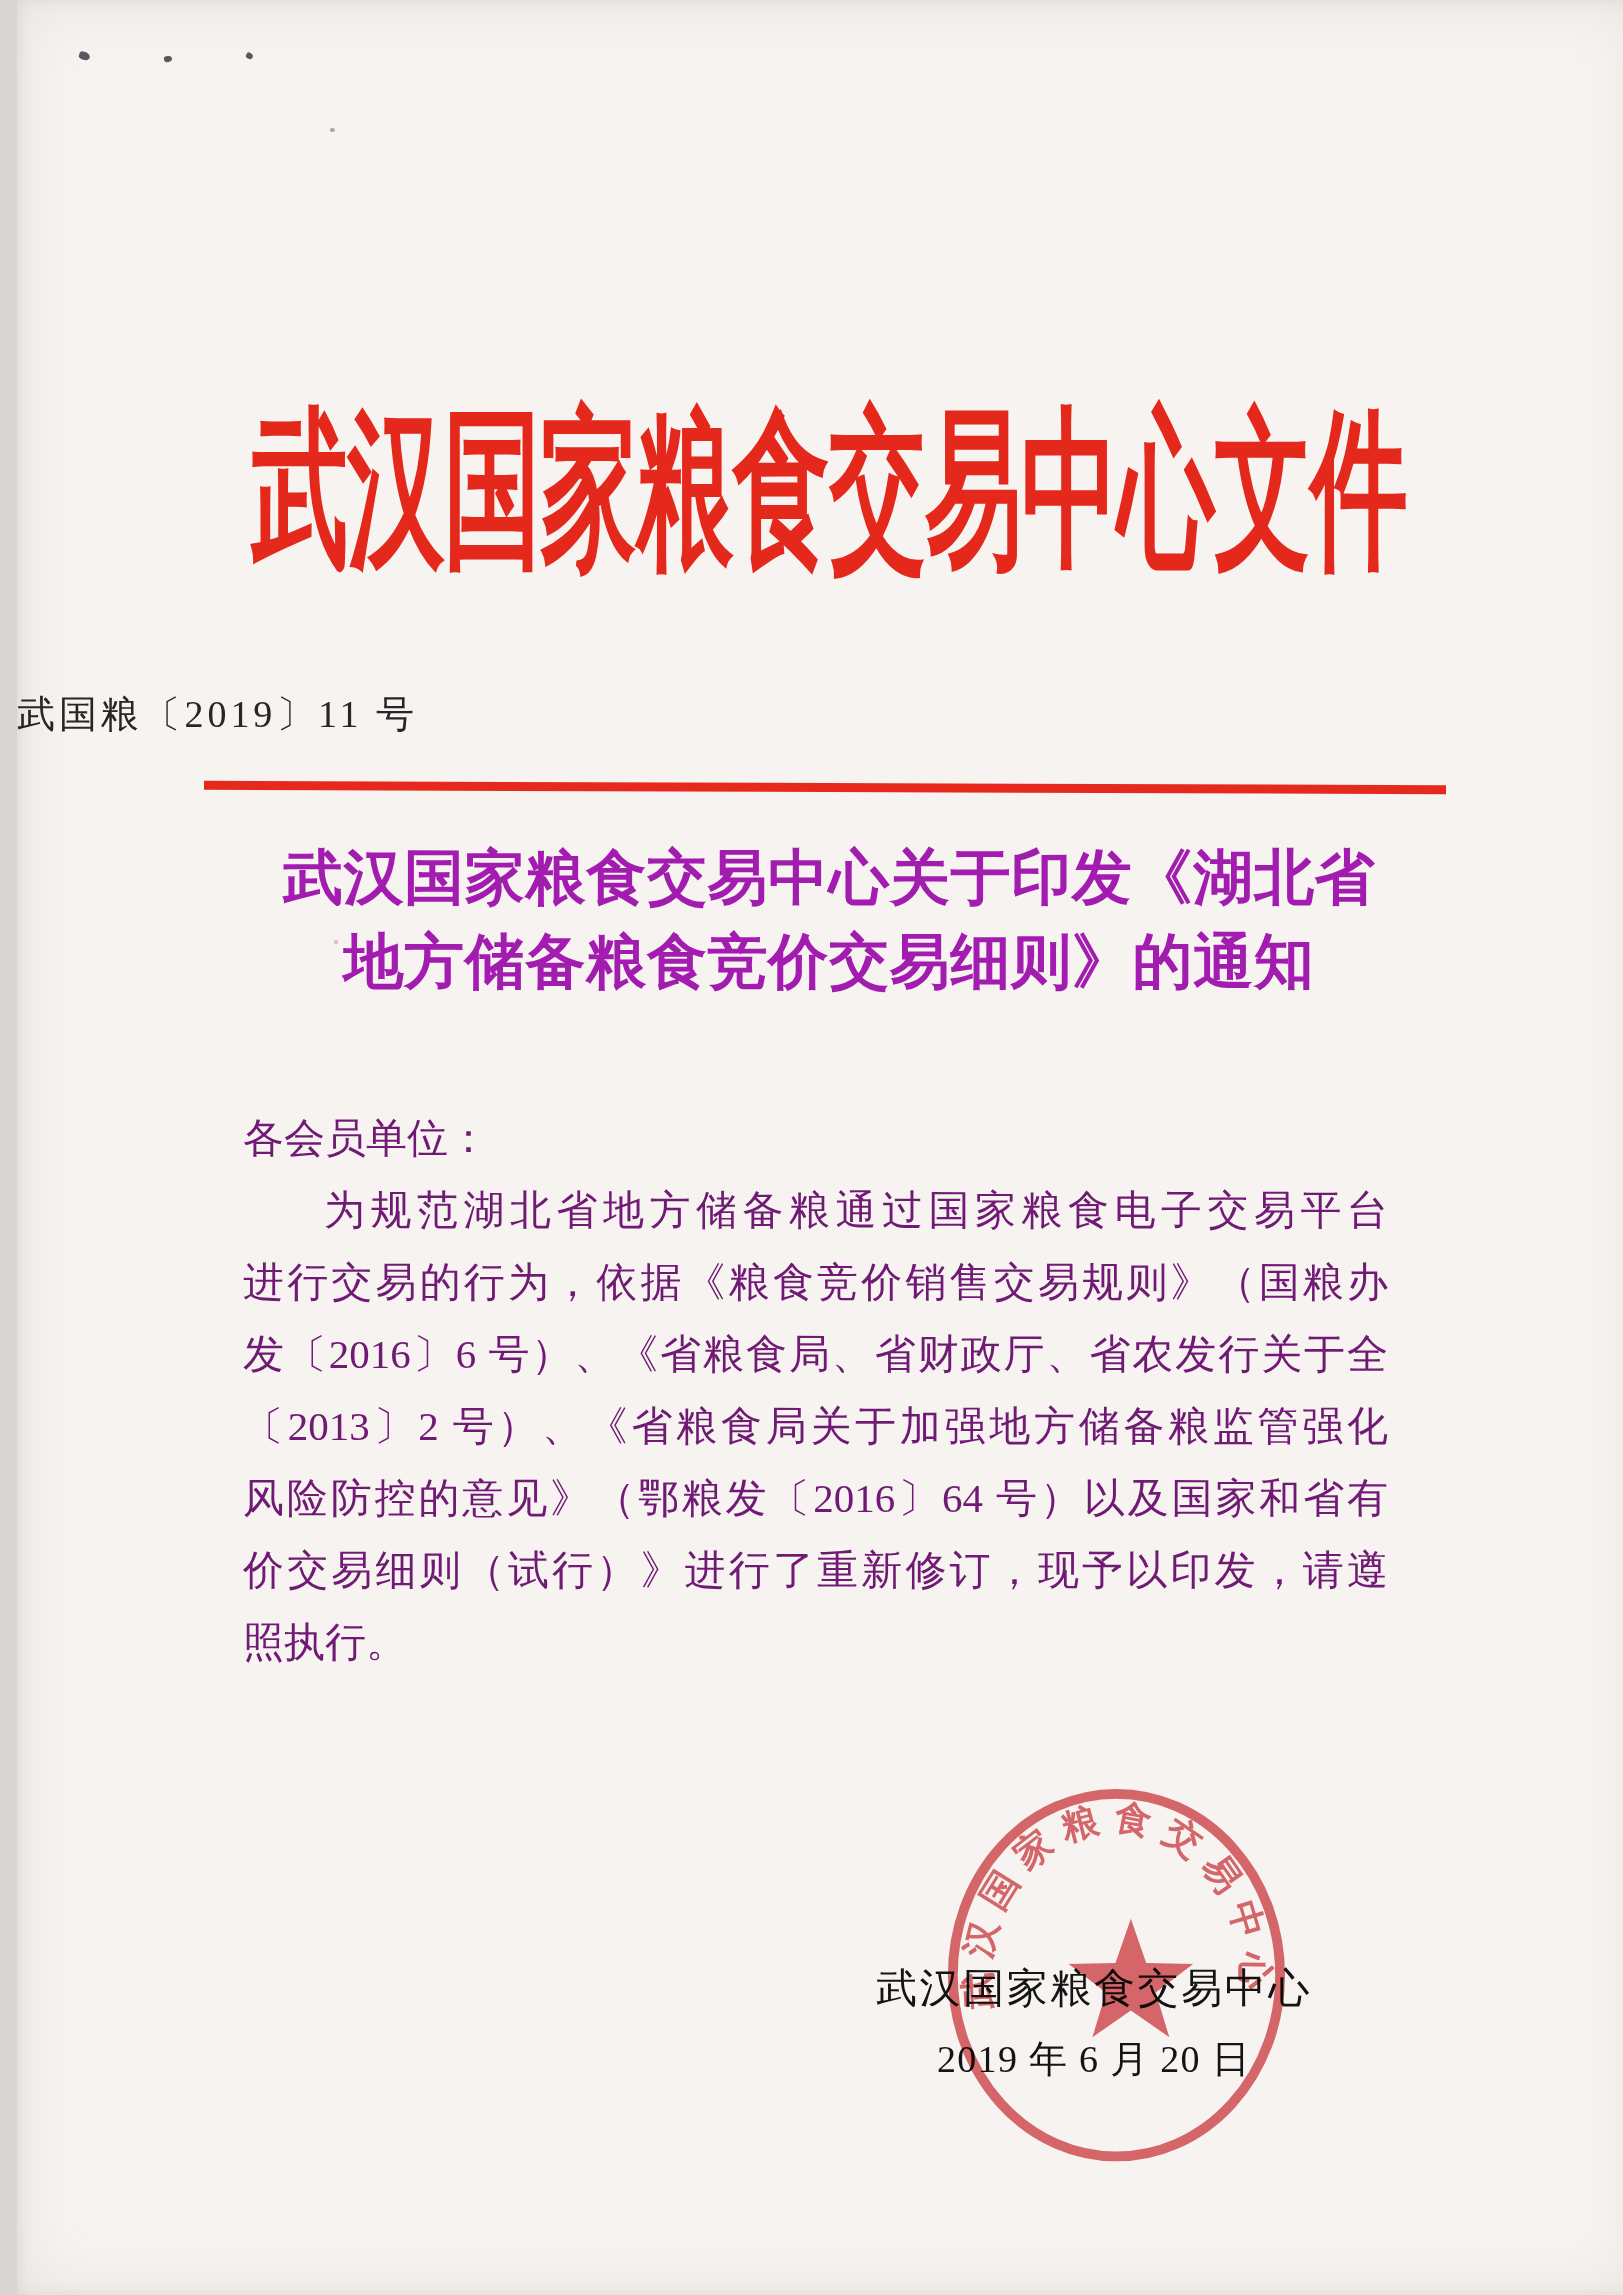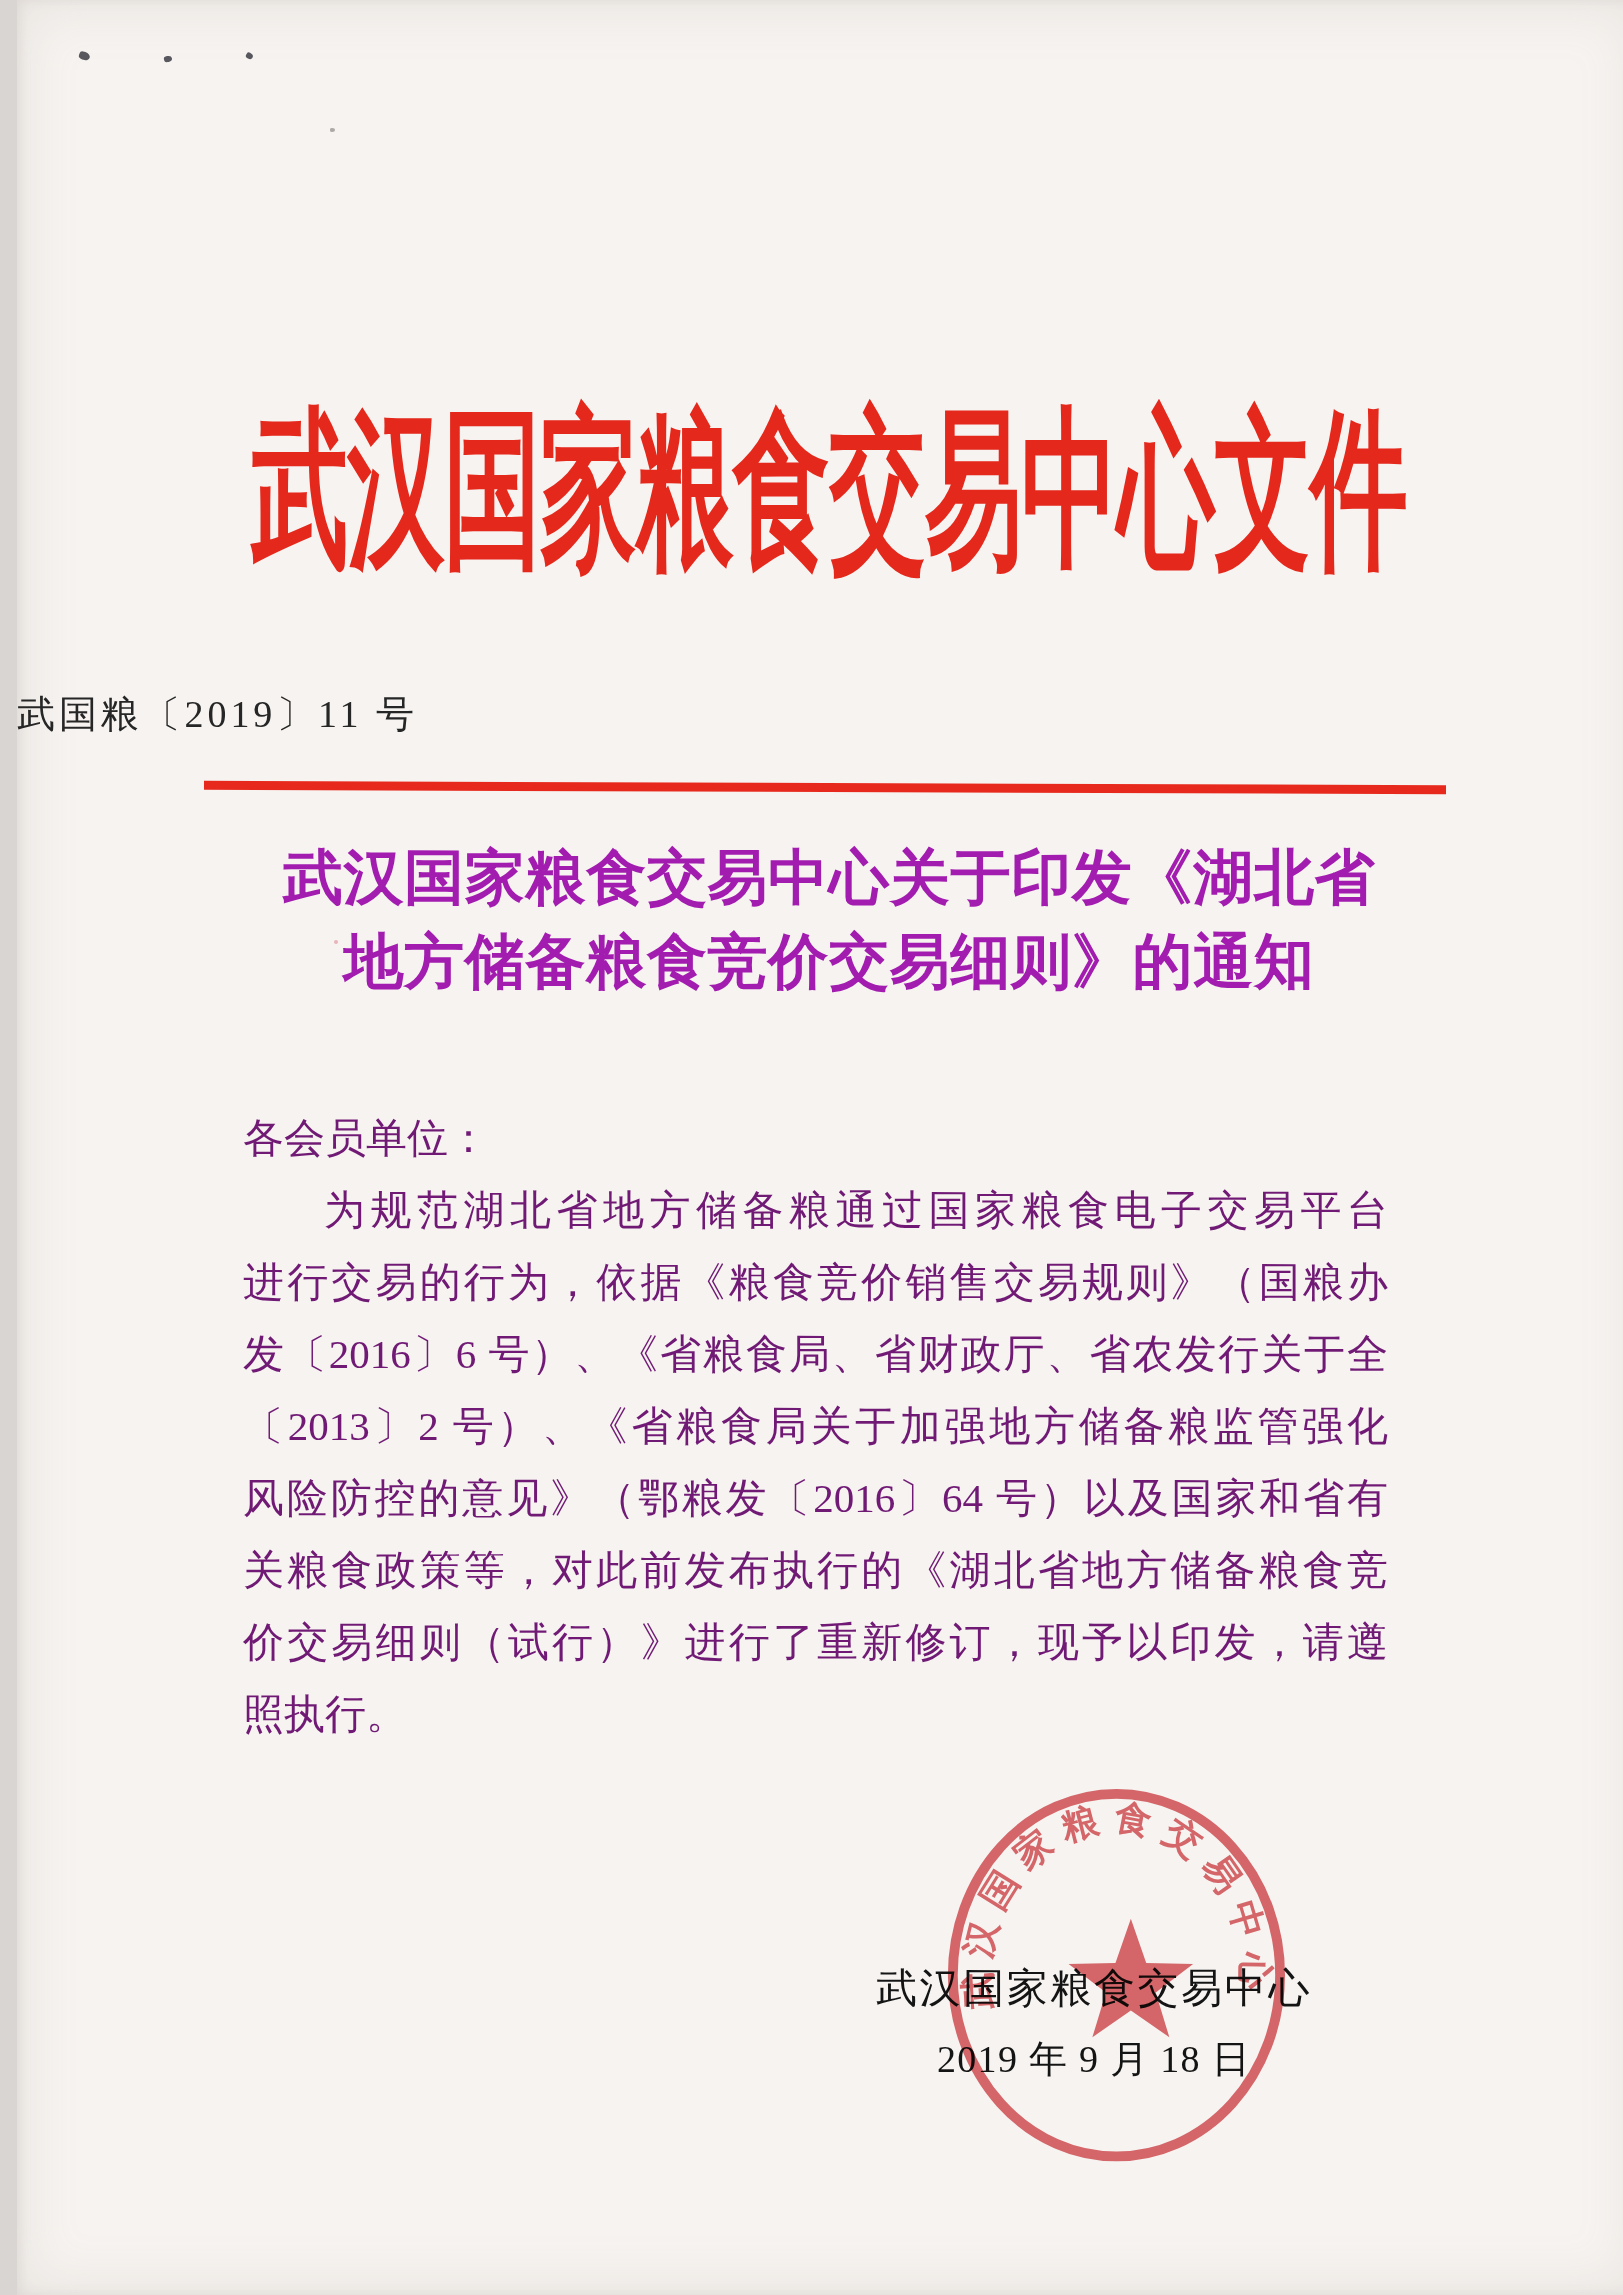--- a/index.html
+++ b/index.html
@@ -112,28 +112,27 @@
     <div>地方储备粮食竞价交易细则》的通知</div>
   </div>
 
   <div class="body-block">
     <div class="body-line no-stretch">各会员单位：</div>
     <div class="body-line indent">为规范湖北省地方储备粮通过国家粮食电子交易平台</div>
     <div class="body-line">进行交易的行为，依据《粮食竞价销售交易规则》（国粮办</div>
     <div class="body-line">发〔2016〕6 号）、《省粮食局、省财政厅、省农发行关于全</div>
     <div class="body-line">〔2013〕2 号）、《省粮食局关于加强地方储备粮监管强化</div>
     <div class="body-line">风险防控的意见》（鄂粮发〔2016〕64 号）以及国家和省有</div>
-    <div class="body-line">关粮食政策等，对此前发布执行的《湖北省地方储备粮食竞</div>
     <div class="body-line">价交易细则（试行）》进行了重新修订，现予以印发，请遵</div>
     <div class="body-line no-stretch">照执行。</div>
   </div>
 
   <div class="sig-block">
     <div class="sig-org">武汉国家粮食交易中心</div>
-    <div class="sig-date">2019 年 9 月 18 日</div>
+    <div class="sig-date">2019 年 6 月 20 日</div>
   </div>
 
   <svg class="stamp" viewBox="0 0 660 660" xmlns="http://www.w3.org/2000/svg">
     <ellipse class="ring" cx="320" cy="318" rx="250" ry="277"></ellipse>
     <path id="sealRingPath" d="M 135.5 382.2 A 193 220 0 1 1 504.5 382.2" fill="none"></path>
     <text class="ring-text">
       <textPath href="#sealRingPath" startOffset="14">武汉国家粮食交易中心</textPath>
     </text>
     <polygon class="star" points="342,232 365.5,299.6 437.1,301.1 380,344.4 400.8,412.9 342,372 283.2,412.9 304,344.4 246.9,301.1 318.5,299.6"></polygon>
   </svg>

